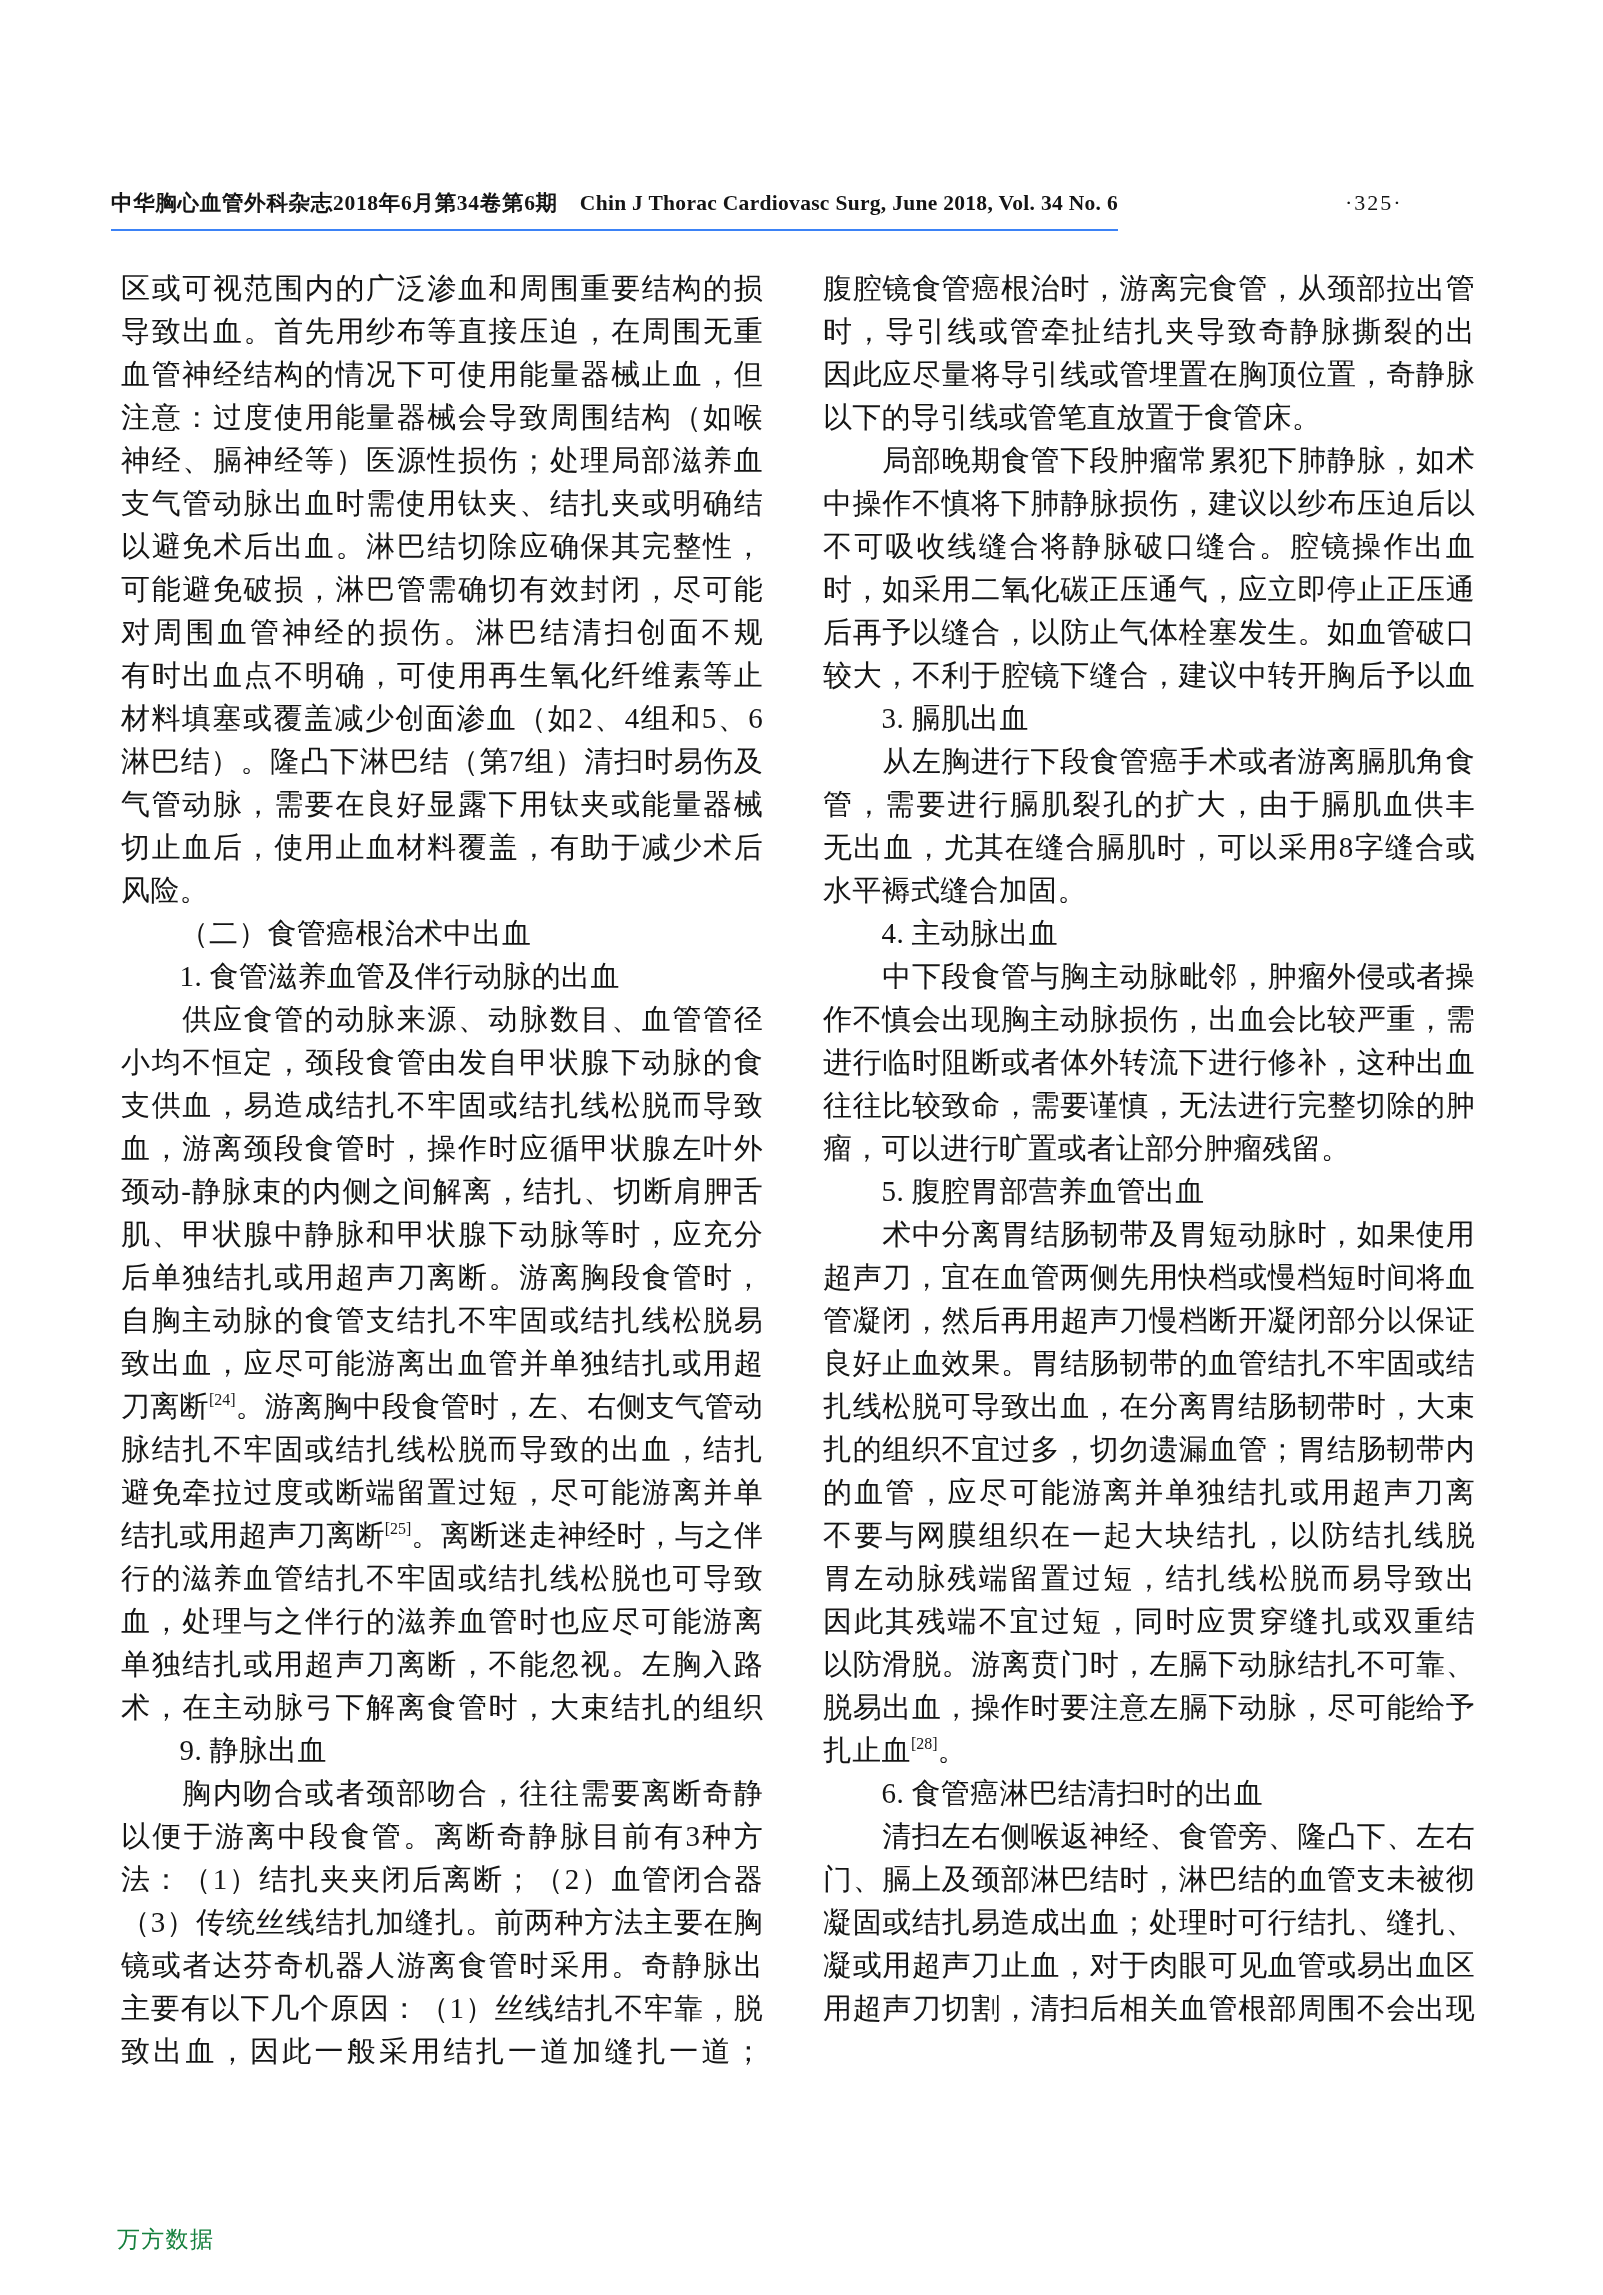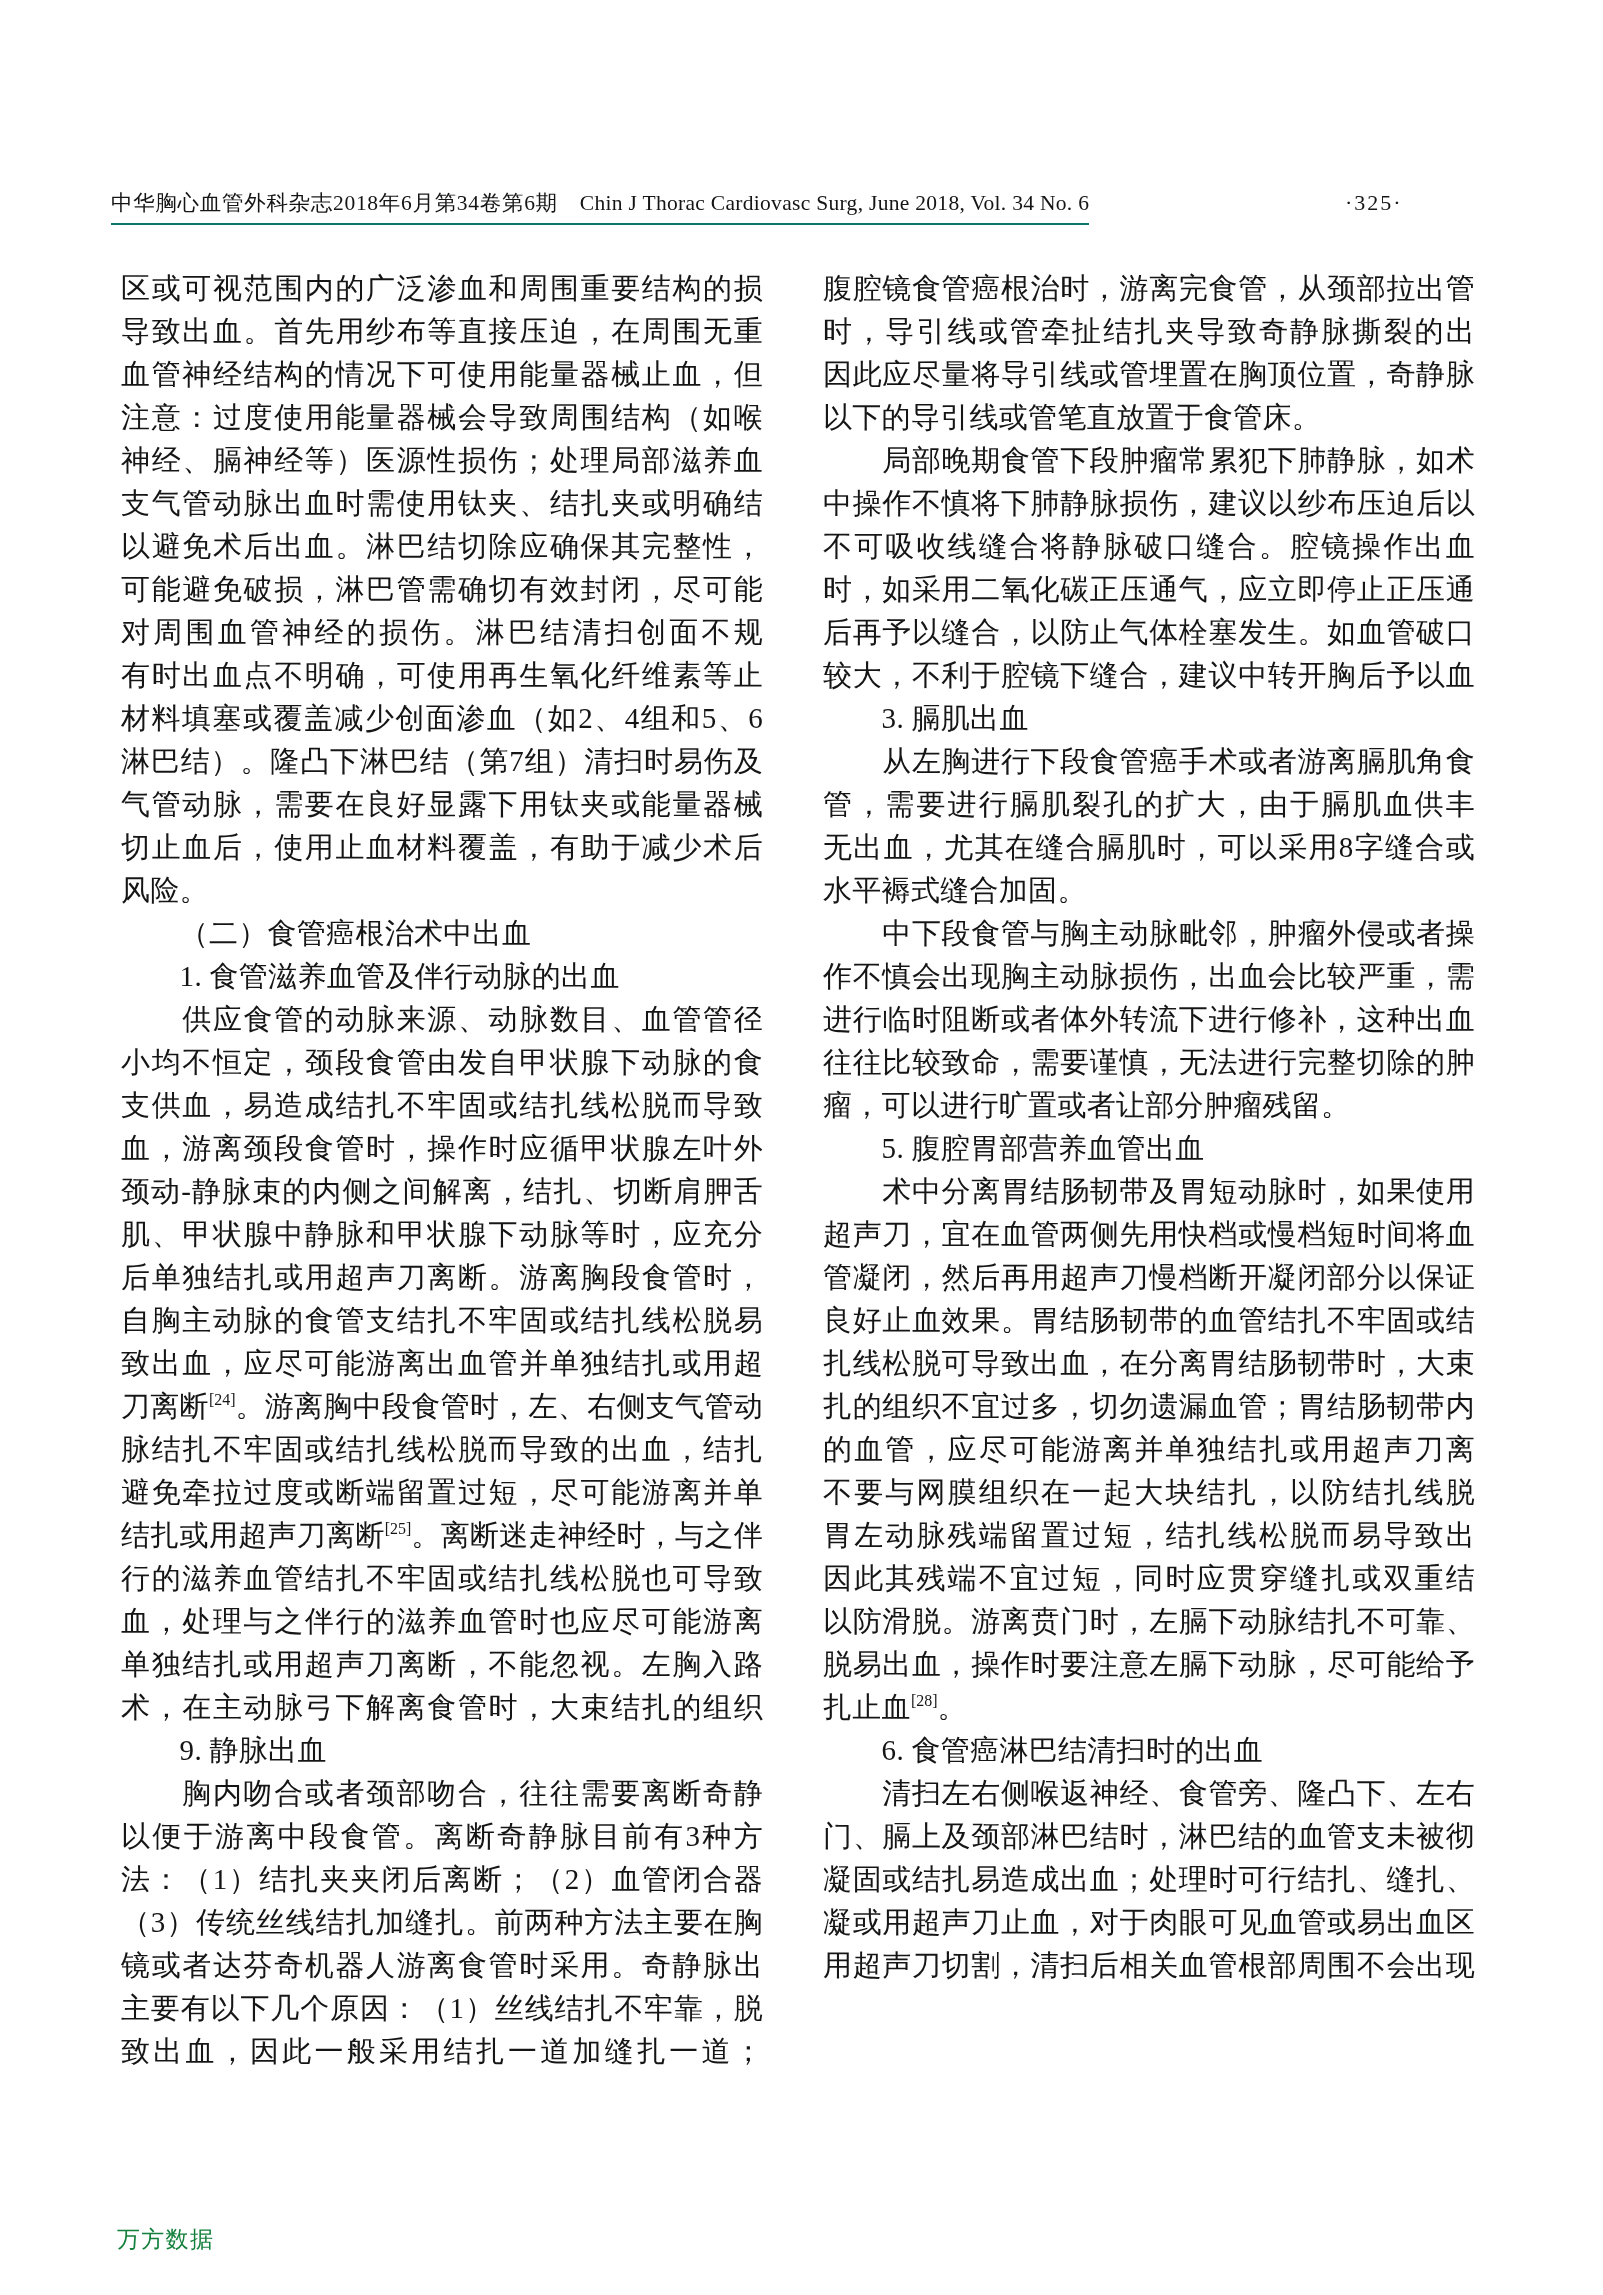--- a/index.html
+++ b/index.html
@@ -11,22 +11,23 @@
     position:relative;
     overflow:hidden;
   }
   
   .page-header{
     position:absolute;left:111px;top:190px;width:1434px;
     font-size:21.5px;line-height:26px;white-space:nowrap;
   }
   .journal-rule{
     display:inline-block;
-    border-bottom:2px solid #0f766e;
-    padding-bottom:7px;
+    border-bottom:2px solid #3b82f6;
+    padding-bottom:13px;
+    font-weight:bold;
   }
   .journal-cn{letter-spacing:0.7px;}
   .journal-en{margin-left:22px;letter-spacing:0.3px;}
   .page-num{
     position:absolute;left:1345px;top:190px;
     font-size:22px;letter-spacing:2px;
   }
   
   .col{
     position:absolute;top:267px;
@@ -114,20 +115,21 @@
     <div class="line just">中操作不慎将下肺静脉损伤，建议以纱布压迫后以</div>
     <div class="line just">不可吸收线缝合将静脉破口缝合。腔镜操作出血</div>
     <div class="line just">时，如采用二氧化碳正压通气，应立即停止正压通气</div>
     <div class="line just">后再予以缝合，以防止气体栓塞发生。如血管破口</div>
     <div class="line just">较大，不利于腔镜下缝合，建议中转开胸后予以血管</div>
     <div class="line">　　3. 膈肌出血</div>
     <div class="line just">　　从左胸进行下段食管癌手术或者游离膈肌角食</div>
     <div class="line just">管，需要进行膈肌裂孔的扩大，由于膈肌血供丰富，</div>
     <div class="line just">无出血，尤其在缝合膈肌时，可以采用8字缝合或者</div>
     <div class="line">水平褥式缝合加固。</div>
+    <div class="line">　　4. 主动脉出血</div>
     <div class="line just">　　中下段食管与胸主动脉毗邻，肿瘤外侵或者操</div>
     <div class="line just">作不慎会出现胸主动脉损伤，出血会比较严重，需要</div>
     <div class="line just">进行临时阻断或者体外转流下进行修补，这种出血</div>
     <div class="line just">往往比较致命，需要谨慎，无法进行完整切除的肿</div>
     <div class="line">瘤，可以进行旷置或者让部分肿瘤残留。</div>
     <div class="line">　　5. 腹腔胃部营养血管出血</div>
     <div class="line just">　　术中分离胃结肠韧带及胃短动脉时，如果使用</div>
     <div class="line just">超声刀，宜在血管两侧先用快档或慢档短时间将血</div>
     <div class="line just">管凝闭，然后再用超声刀慢档断开凝闭部分以保证</div>
     <div class="line just">良好止血效果。胃结肠韧带的血管结扎不牢固或结</div>

